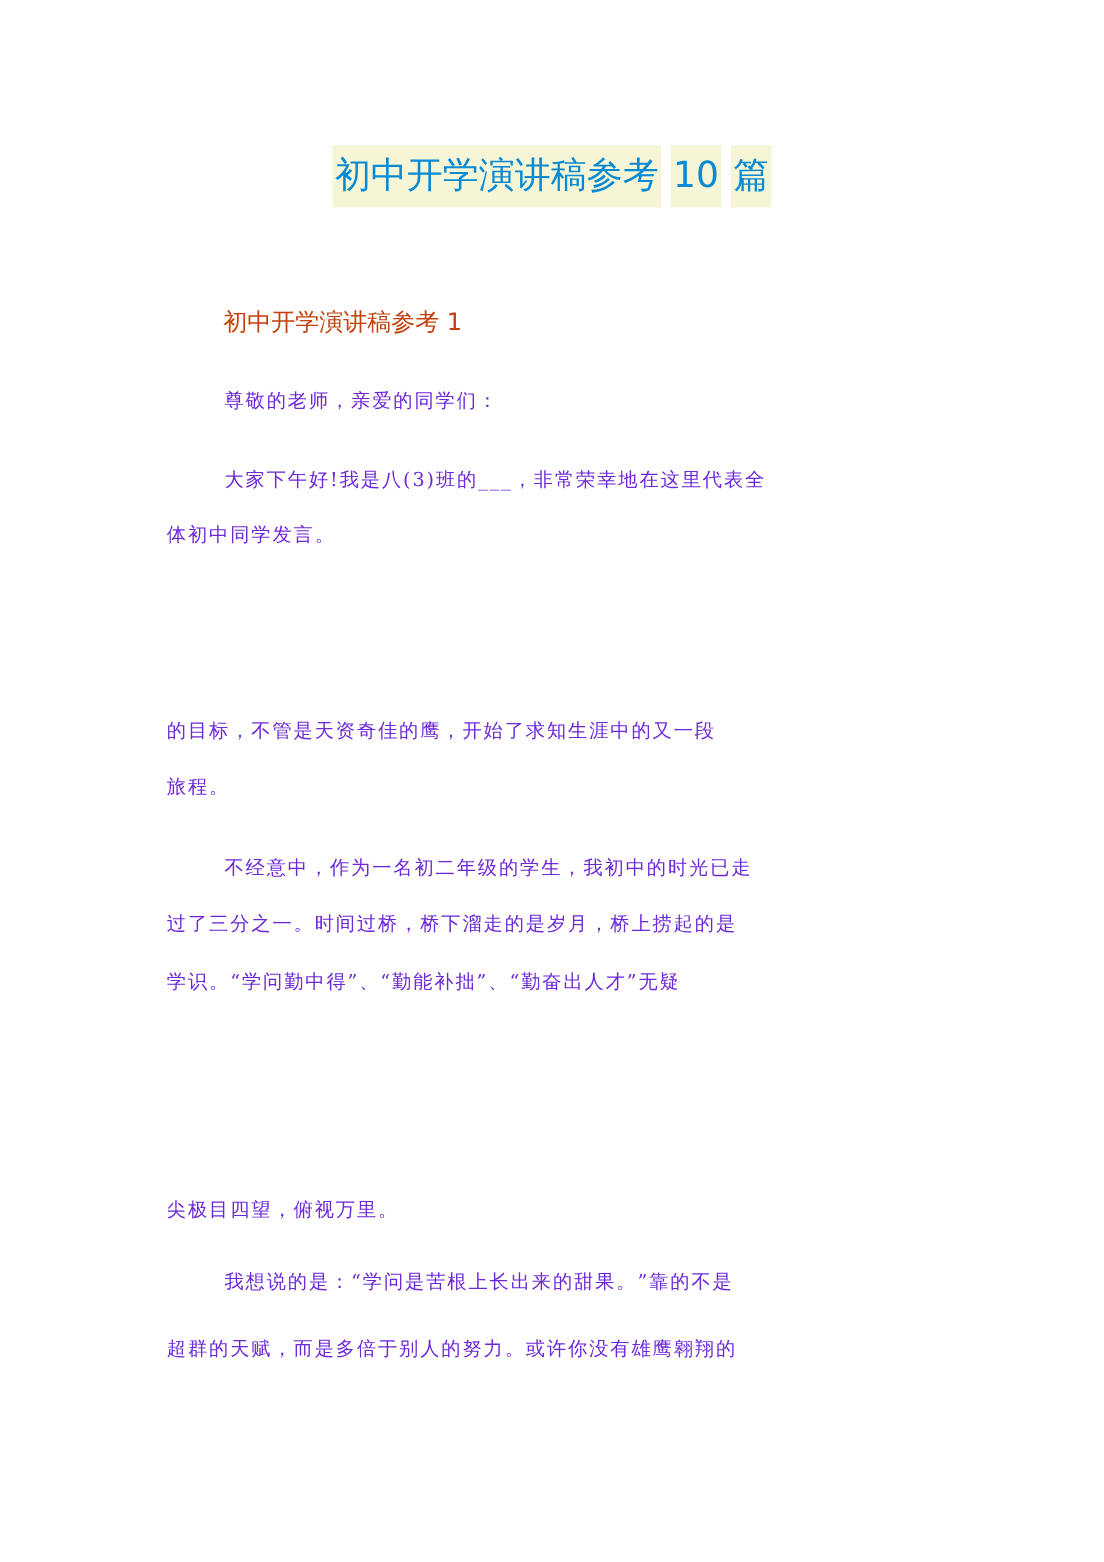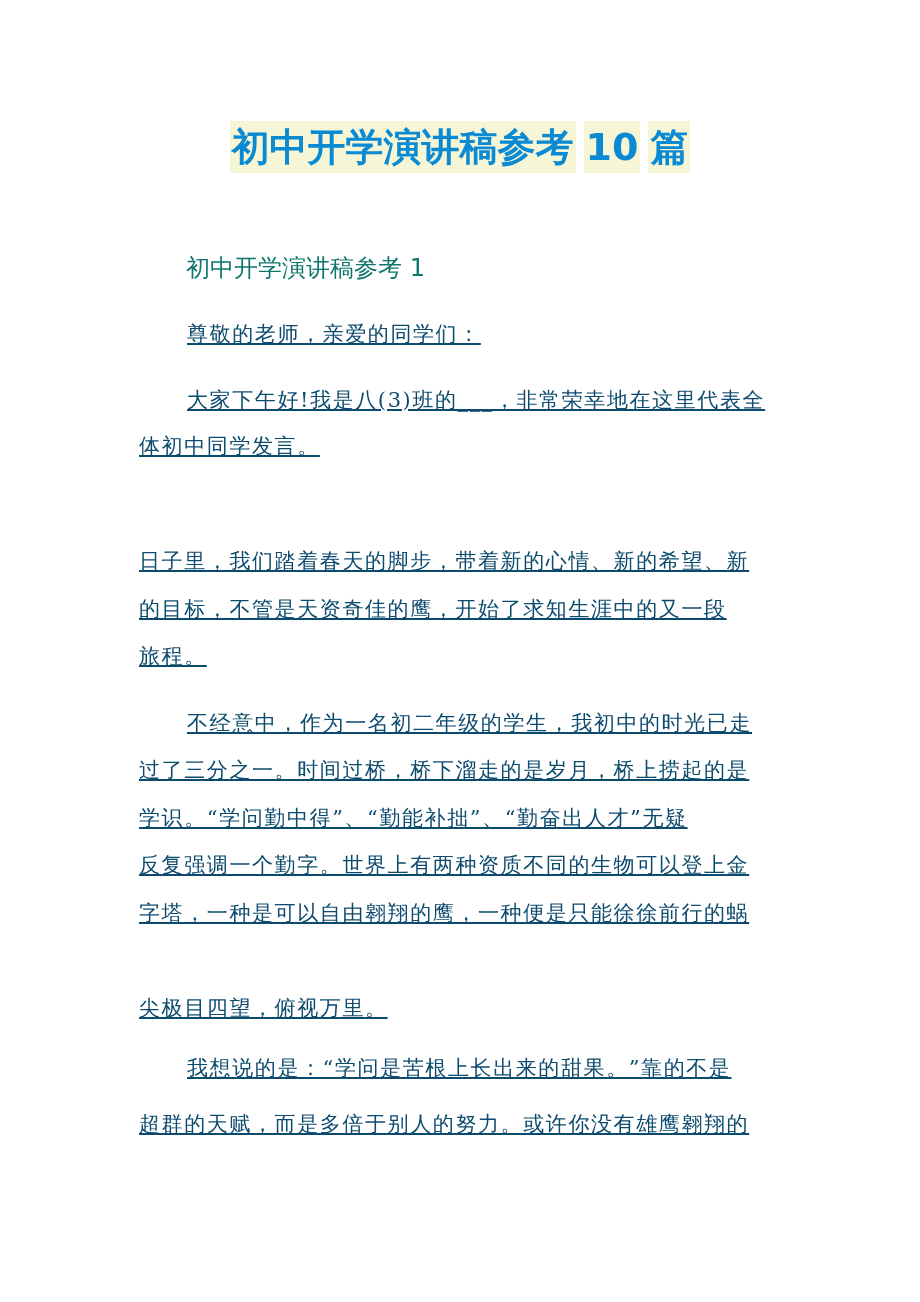--- a/index.html
+++ b/index.html
@@ -23,80 +23,76 @@
     }
     .title {
       position: absolute;
       left: 0;
       top: 121px;
       width: 920px;
       height: 52px;
       text-align: center;
       white-space: nowrap;
       font-family: "DejaVu Sans", "Liberation Sans", sans-serif;
-      font-weight: bold;
-      font-size: 38px;
+      font-weight: normal;
+      font-size: 30px;
       line-height: 52px;
       color: #0a8ad2;
     }
     .title .seg {
       display: inline-block;
       background: #f6f6d6;
       padding: 0 2px;
       height: 52px;
       line-height: 52px;
       vertical-align: top;
     }
     .title .gap { display: inline-block; width: 8px; }
     .subtitle {
       position: absolute;
       left: 186px;
       top: 254px;
       font-family: "DejaVu Sans", "Liberation Sans", sans-serif;
-      font-size: 24px;
+      font-size: 20px;
       line-height: 28px;
-      color: #0f766e;
+      color: #c2410c;
       white-space: nowrap;
     }
     .line {
       position: absolute;
       left: 139px;
       white-space: nowrap;
-      font-size: 21px;
+      font-size: 16px;
       line-height: 30px;
       height: 30px;
-      color: #0c4a6e;
+      color: #6d28d9;
       letter-spacing: 1.6px;
-      text-decoration: underline;
     }
     .line.indent { left: 187px; }
   </style>
 </head>
 <body>
 
 <div class="page">
 
   <div class="title">
     <span class="seg">初中开学演讲稿参考</span><span class="gap"></span><span class="seg">10</span><span class="gap"></span><span class="seg">篇</span>
   </div>
 
   <div class="subtitle">初中开学演讲稿参考 1</div>
 
   <div class="line indent" style="top:319px">尊敬的老师，亲爱的同学们：</div>
 
   <div class="line indent" style="top:385px">大家下午好!我是八(3)班的___，非常荣幸地在这里代表全</div>
   <div class="line" style="top:431px">体初中同学发言。</div>
 
-  <div class="line" style="top:546px">日子里，我们踏着春天的脚步，带着新的心情、新的希望、新</div>
   <div class="line" style="top:594px">的目标，不管是天资奇佳的鹰，开始了求知生涯中的又一段</div>
   <div class="line" style="top:641px">旅程。</div>
 
   <div class="line indent" style="top:708px">不经意中，作为一名初二年级的学生，我初中的时光已走</div>
   <div class="line" style="top:755px">过了三分之一。时间过桥，桥下溜走的是岁月，桥上捞起的是</div>
   <div class="line" style="top:803px">学识。“学问勤中得”、“勤能补拙”、“勤奋出人才”无疑</div>
-  <div class="line" style="top:850px">反复强调一个勤字。世界上有两种资质不同的生物可以登上金</div>
-  <div class="line" style="top:898px">字塔，一种是可以自由翱翔的鹰，一种便是只能徐徐前行的蜗</div>
   <div class="line" style="top:993px">尖极目四望，俯视万里。</div>
 
   <div class="line indent" style="top:1053px">我想说的是：“学问是苦根上长出来的甜果。”靠的不是</div>
   <div class="line" style="top:1109px">超群的天赋，而是多倍于别人的努力。或许你没有雄鹰翱翔的</div>
 
 </div>
 
 </body></html>

